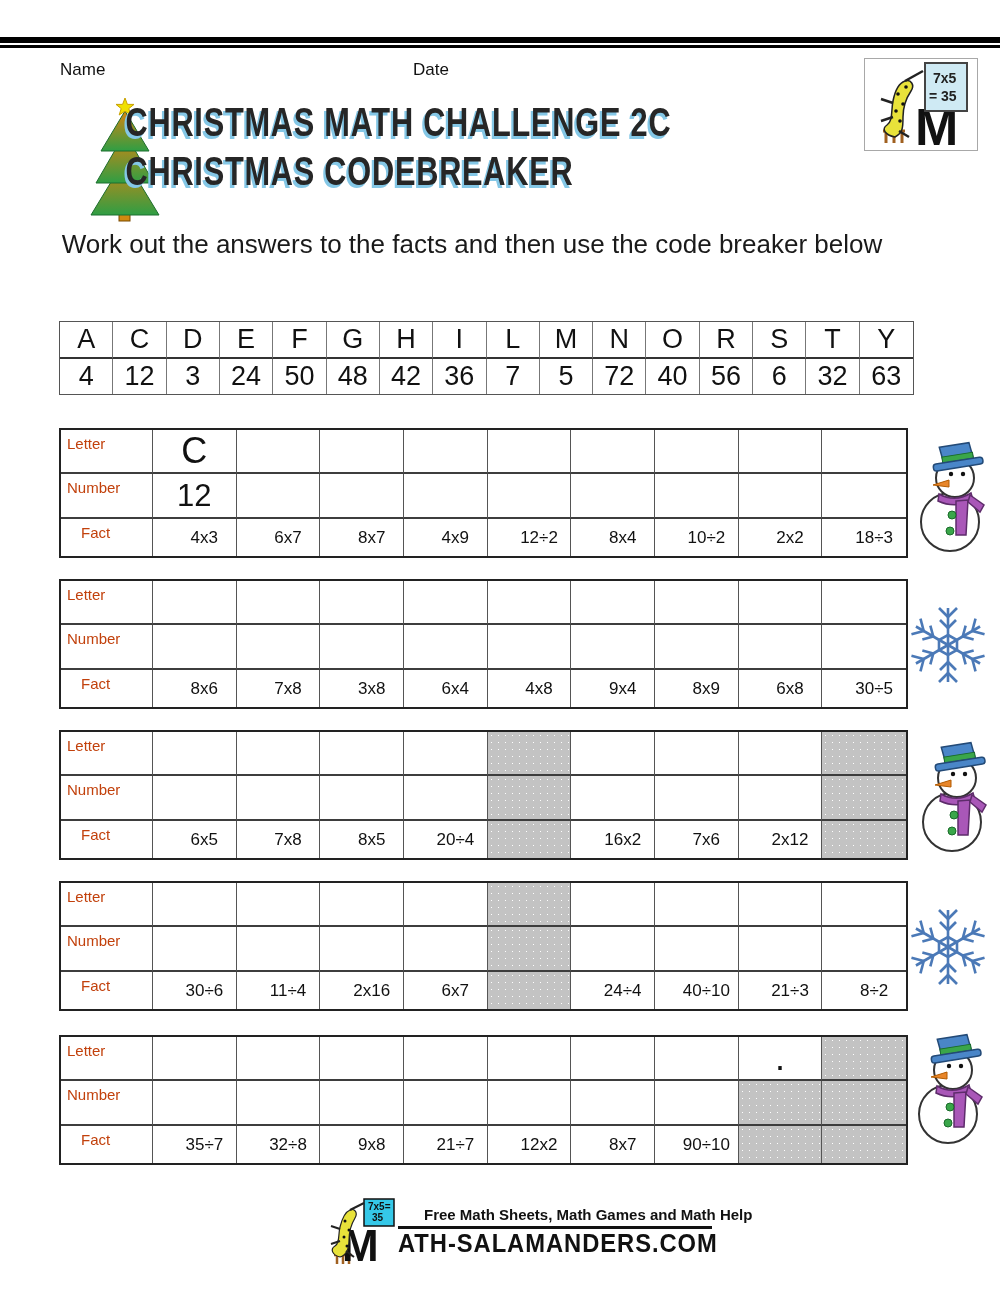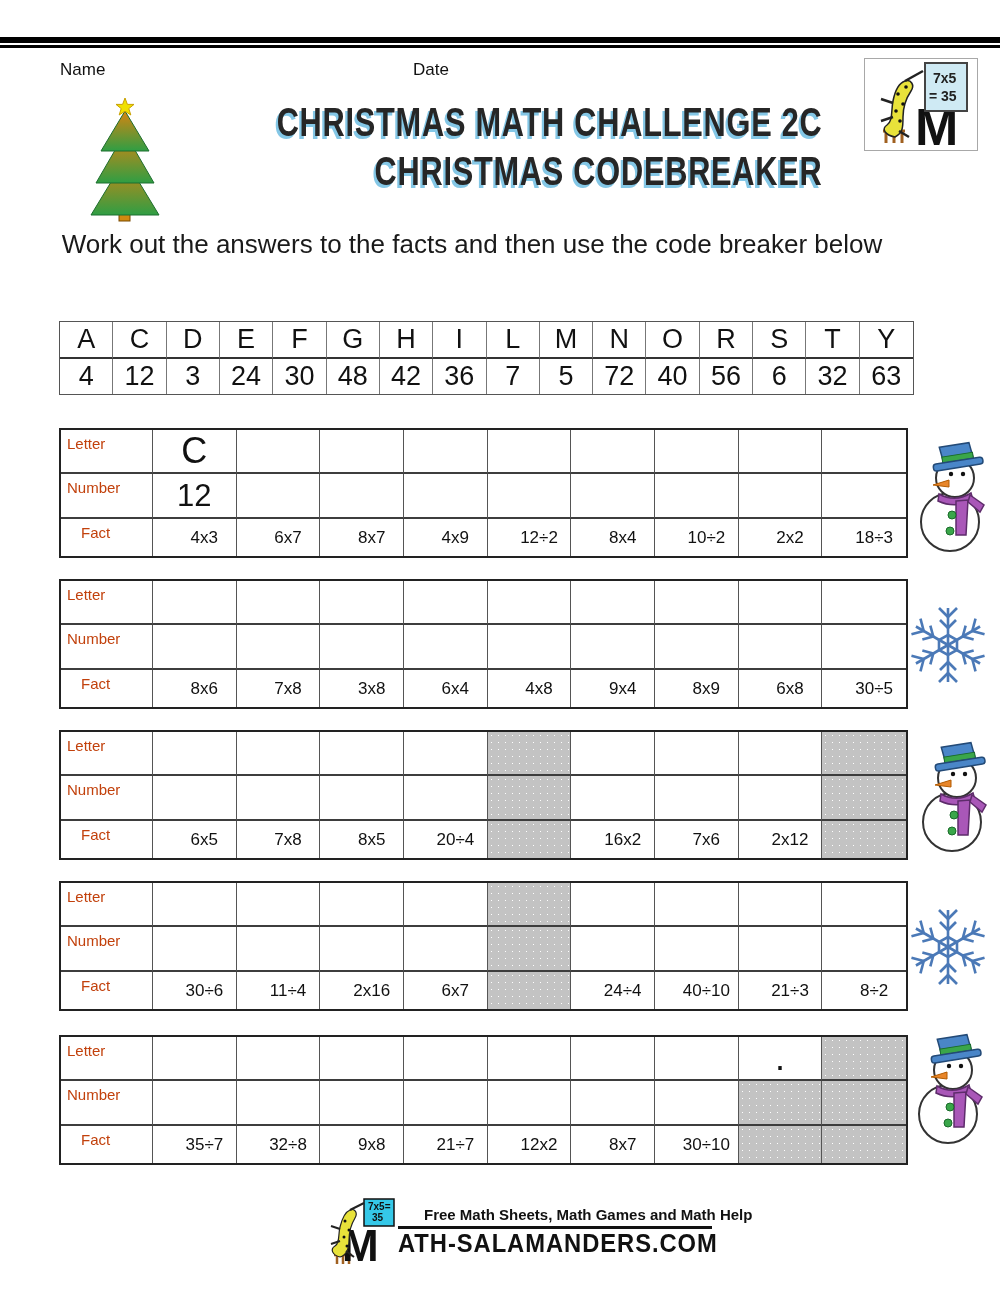--- a/index.html
+++ b/index.html
@@ -9,21 +9,21 @@
     overflow:hidden;
   }
   .abs{position:absolute;}
   
   #top-rule{left:0;top:37px;width:1000px;height:11px;
     background:linear-gradient(to bottom,#000 0,#000 6px,#fff 6px,#fff 8px,#000 8px,#000 11px);}
   .form-label{top:60px;font-size:17px;color:#111;}
   
   #corner-logo{left:864px;top:58px;width:112px;height:91px;border:1px solid #a8a8a8;background:#fff;}
   
-  #title-block{left:0;top:98px;width:940px;text-align:right;}
+  #title-block{left:8px;top:98px;width:940px;text-align:left;}
   .title-line{font-size:41px;font-weight:bold;color:#262626;letter-spacing:1px;
     line-height:49px;transform:scaleX(.75);transform-origin:center;
     text-shadow:-3px 3px 0 #84c7e6;white-space:nowrap;}
   
   #instructions{left:0;top:224px;width:944px;text-align:center;font-size:26px;line-height:40px;color:#1a1a1a;}
   
   #code-table{left:59px;top:321px;width:853px;border:1.5px solid #555;
     display:grid;grid-template-columns:repeat(16,1fr);grid-template-rows:37px 35px;background:#fff;}
   #code-table .ccell{display:flex;align-items:center;justify-content:center;
     font-size:27px;color:#111;border-right:1px solid #777;}
@@ -131,21 +131,21 @@
     <div class="ccell crow1">N</div>
     <div class="ccell crow1">O</div>
     <div class="ccell crow1">R</div>
     <div class="ccell crow1">S</div>
     <div class="ccell crow1">T</div>
     <div class="ccell crow1">Y</div>
     <div class="ccell">4</div>
     <div class="ccell">12</div>
     <div class="ccell">3</div>
     <div class="ccell">24</div>
-    <div class="ccell">30</div>
+    <div class="ccell">50</div>
     <div class="ccell">48</div>
     <div class="ccell">42</div>
     <div class="ccell">36</div>
     <div class="ccell">7</div>
     <div class="ccell">5</div>
     <div class="ccell">72</div>
     <div class="ccell">40</div>
     <div class="ccell">56</div>
     <div class="ccell">6</div>
     <div class="ccell">32</div>
@@ -301,21 +301,21 @@
     <div class="cell data-cell row-number"></div>
     <div class="cell data-cell row-number shaded"></div>
     <div class="cell data-cell row-number shaded"></div>
     <div class="cell label-cell row-fact">Fact</div>
     <div class="cell data-cell row-fact">35÷7</div>
     <div class="cell data-cell row-fact">32÷8</div>
     <div class="cell data-cell row-fact">9x8</div>
     <div class="cell data-cell row-fact">21÷7</div>
     <div class="cell data-cell row-fact">12x2</div>
     <div class="cell data-cell row-fact">8x7</div>
-    <div class="cell data-cell row-fact">30÷10</div>
+    <div class="cell data-cell row-fact">90÷10</div>
     <div class="cell data-cell row-fact shaded"></div>
     <div class="cell data-cell row-fact shaded"></div>
   </div>
 
 <svg class="abs" style="left:900px;top:435px;" width="100" height="740" viewBox="0 0 100 740">
   <defs>
     <g id="snowman">
       <circle cx="32" cy="79" r="29" fill="#fff" stroke="#333" stroke-width="2"></circle>
       <circle cx="37" cy="35" r="19" fill="#fff" stroke="#333" stroke-width="2"></circle>
       <g transform="rotate(-9 37 14)">

